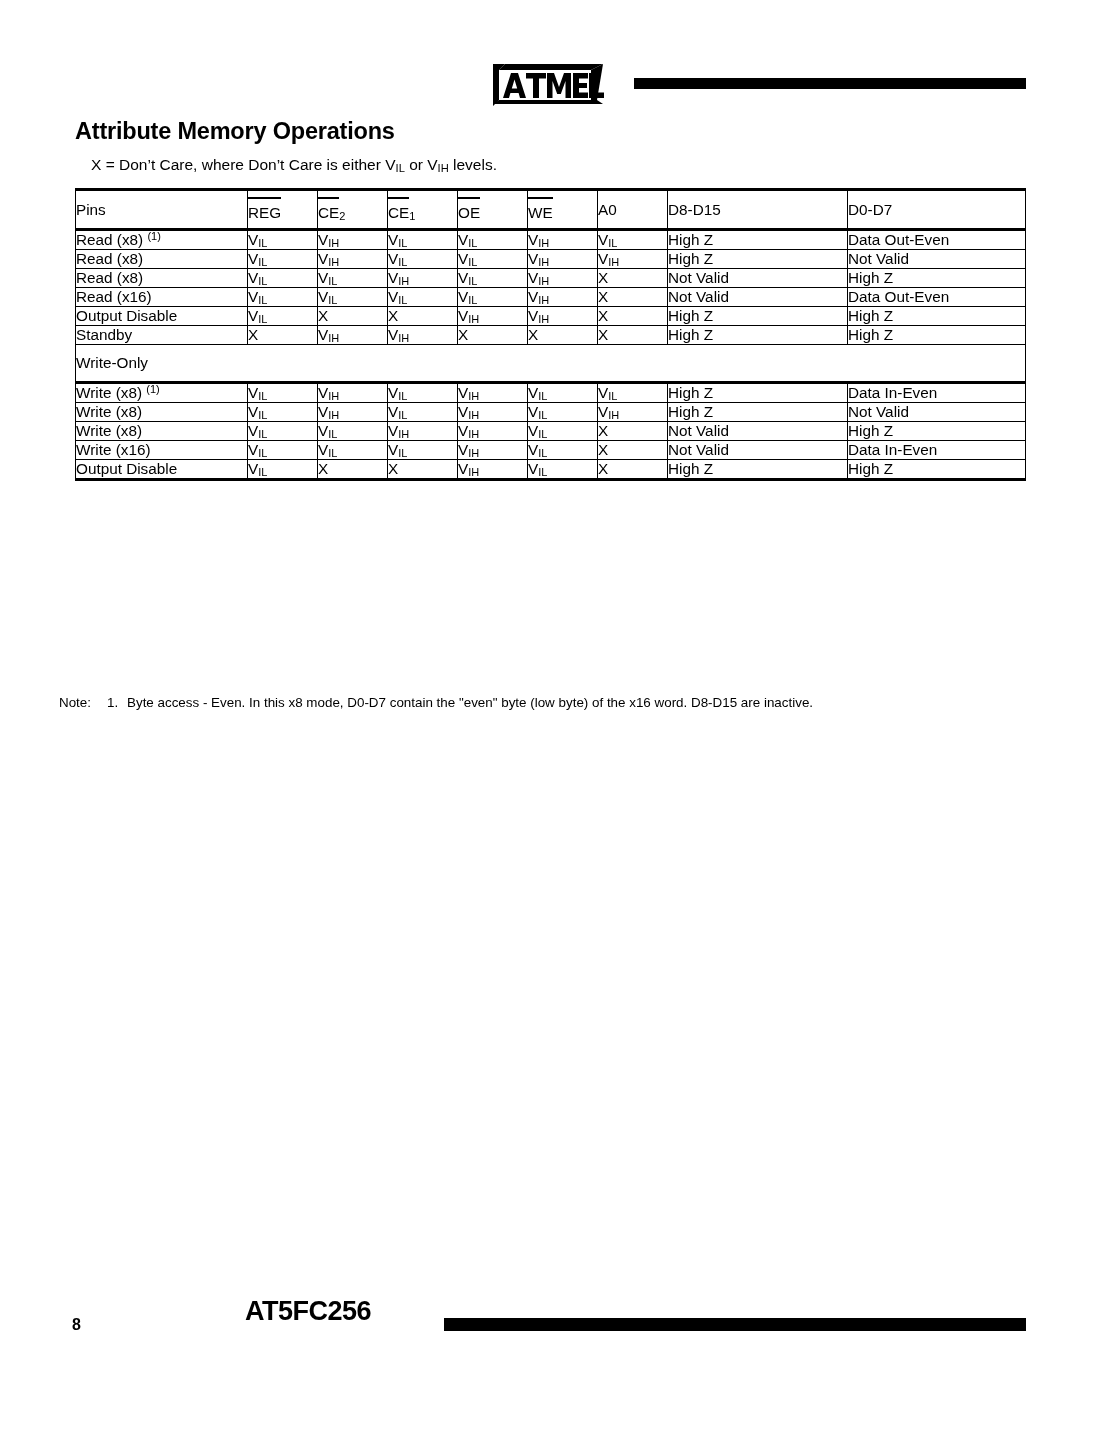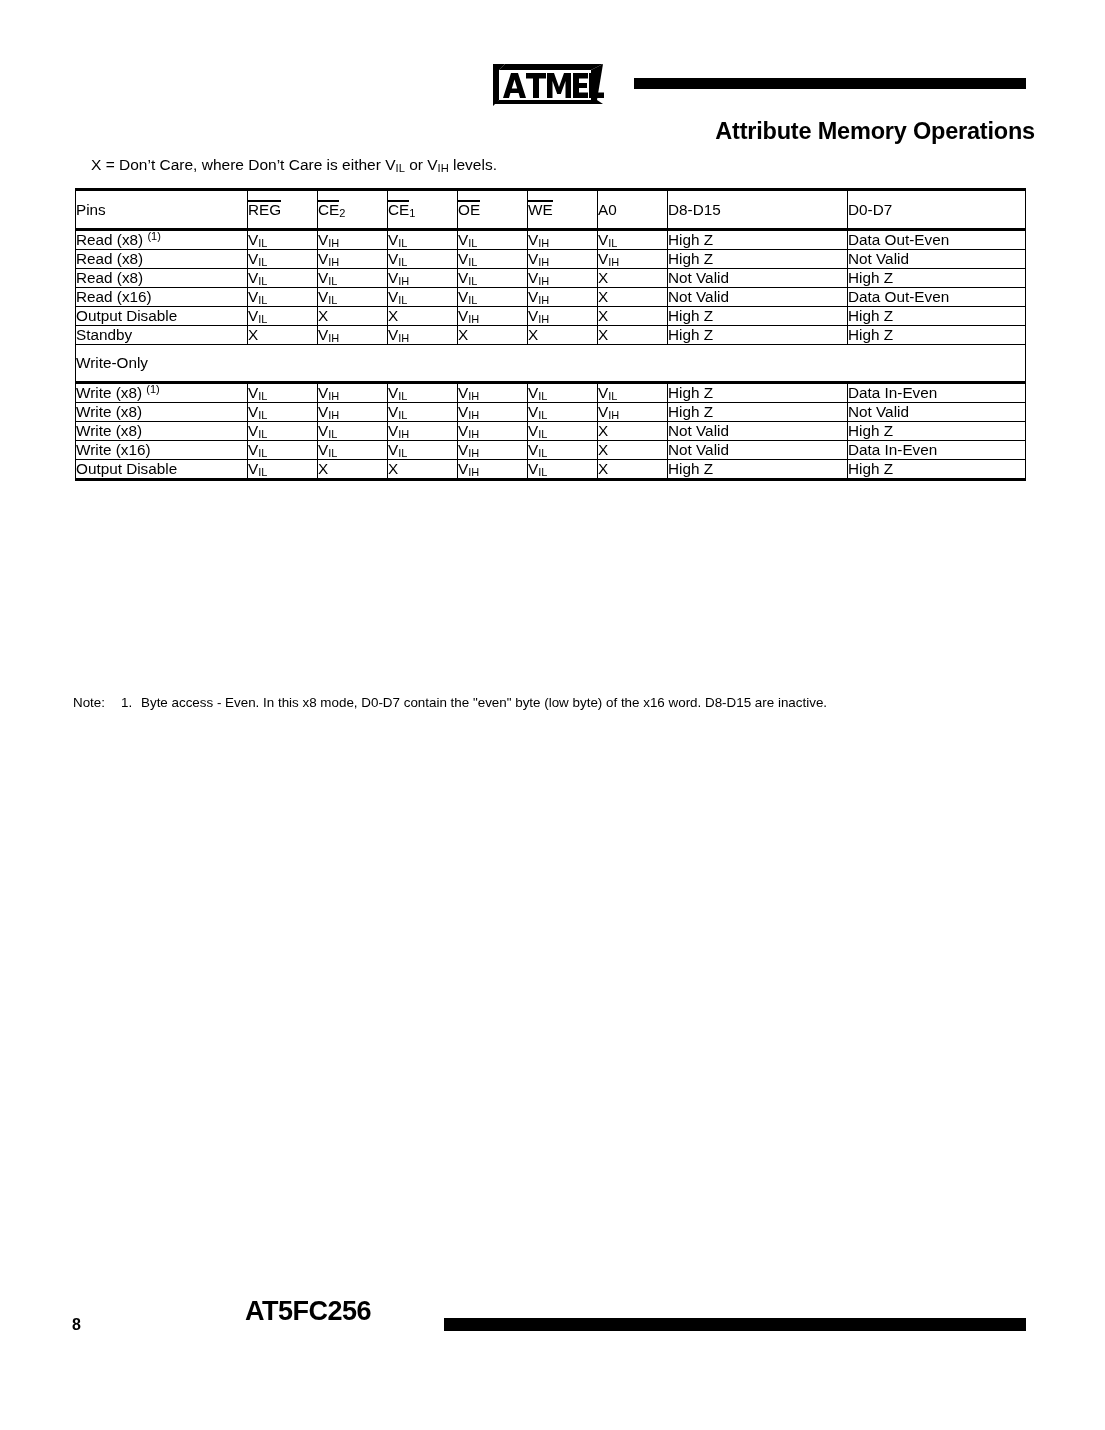--- a/index.html
+++ b/index.html
@@ -46,21 +46,20 @@
     left: 75px;
     top: 118px;
     width: 960px;
   }
   #page-title {
     font-size: 23.5px;
     font-weight: bold;
     letter-spacing: -0.2px;
     margin: 0;
     line-height: 1.15;
-    text-align: right;
   }
   #subtitle {
     font-size: 15.5px;
     margin: 11px 0 0 16px;
     line-height: 1.2;
   }
   sub {
     font-size: 0.72em;
     vertical-align: -0.22em;
     line-height: 0;
@@ -126,32 +125,32 @@
   }
   td.data-cell {
     padding-left: 14px;
     white-space: nowrap;
   }
 
   
   .ovl {
     display: inline-block;
     border-top: 2.1px solid #000;
-    padding-top: 0px;
+    padding-top: 6px;
     line-height: 1.05;
   }
   .sig-name {
     display: inline-block;
     white-space: nowrap;
   }
 
   
   #note-block {
     position: absolute;
-    left: 73px;
+    left: 59px;
     top: 694px;
     width: 960px;
     font-size: 13.4px;
     line-height: 1.3;
     white-space: nowrap;
   }
   #note-label {
     display: inline-block;
     width: 48px;
   }

